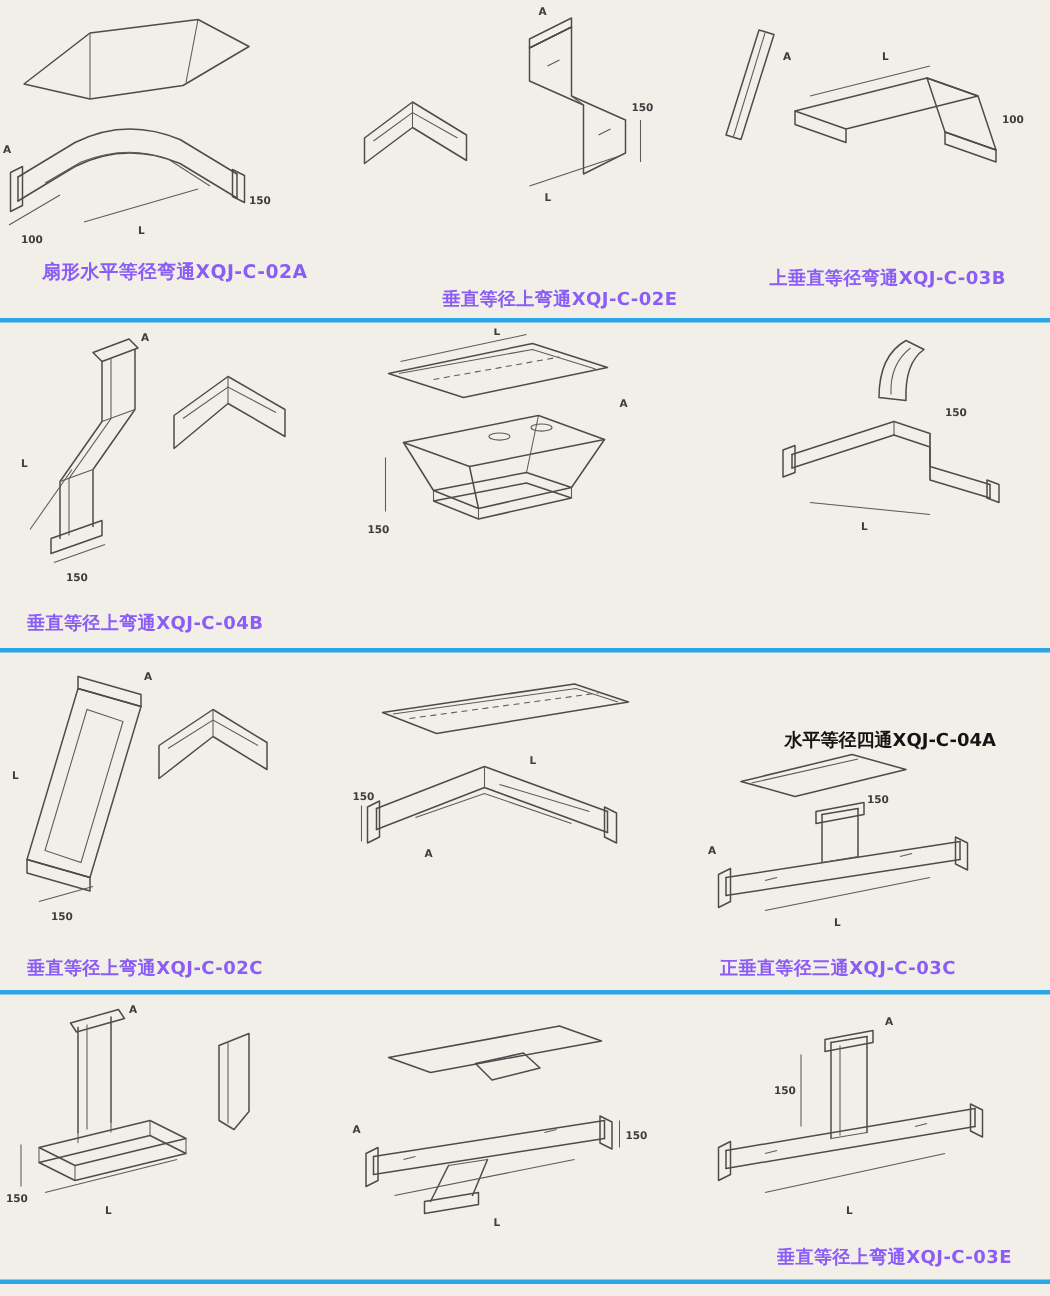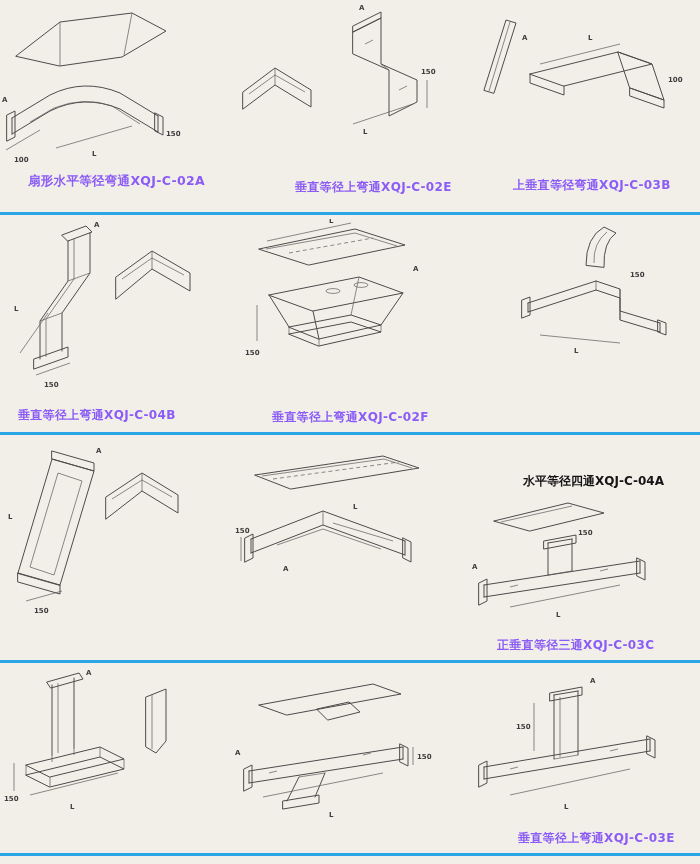--- a/index.html
+++ b/index.html
@@ -22,21 +22,21 @@
   .c2{width:237px;}
   .c3{width:230px;}
   .caption{
     position:absolute;
     font-size:12px;font-weight:bold;color:#8b5cf6;
     white-space:nowrap;letter-spacing:.3px;
   }
   .caption.big{font-size:12.5px;}
   .top-label{
     position:absolute;
-    font-size:12px;font-weight:bold;color:#141414;white-space:nowrap;
+    font-size:12px;font-weight:bold;color:#141414;white-space:nowrap;margin-top:12px;
   }
   svg.draw{display:block;position:absolute;left:0;top:4px;}
   .ln{stroke:#4c4c4c;stroke-width:1;fill:none;stroke-linejoin:round;stroke-linecap:round;}
   .ln2{stroke:#5a5a5a;stroke-width:.7;fill:none;}
   .dash{stroke:#5a5a5a;stroke-width:.7;fill:none;stroke-dasharray:4 3;}
   .dt{font:600 7px "DejaVu Sans",sans-serif;fill:#3d3d3d;}
 </style>
 </head>
 <body>
 
@@ -79,21 +79,21 @@
           <path class="ln2" d="M148,60 L156,66"></path>
           <path class="ln2" d="M132,40 L140,36"></path>
           <path class="ln2" d="M166,86 L174,82"></path>
           <path class="ln2" d="M194,76 L194,104"></path>
           <path class="ln2" d="M120,120 L180,100"></path>
         </g>
         <text class="dt" x="126" y="6">A</text>
         <text class="dt" x="188" y="70">150</text>
         <text class="dt" x="130" y="130">L</text>
       </svg>
-      <div class="caption" style="left:62px;bottom:16px;">垂直等径上弯通XQJ-C-02E</div>
+      <div class="caption" style="left:62px;bottom:4px;">垂直等径上弯通XQJ-C-02E</div>
     </div>
 
     <div class="cell c3">
       <svg class="draw" width="225" height="168" viewBox="0 0 225 168">
         <g>
           <path class="ln" d="M14,86 L36,16 L46,19 L24,89 Z"></path>
           <path class="ln2" d="M19,87 L40,18"></path>
           <path class="ln" d="M60,70 L148,48 L182,60 L94,82 Z"></path>
           <path class="ln" d="M60,70 L60,79 L94,91 L94,82"></path>
           <path class="ln" d="M148,48 L182,60 L194,96 L160,84 Z"></path>
@@ -153,21 +153,20 @@
           <path class="ln2" d="M56,108 L56,115"></path>
           <path class="ln2" d="M148,106 L148,113"></path>
           <path class="ln2" d="M86,120 L86,127"></path>
           <path class="ln2" d="M24,86 L24,122"></path>
           <path class="ln2" d="M34,22 L118,4"></path>
         </g>
         <text class="dt" x="96" y="4">L</text>
         <text class="dt" x="180" y="52">A</text>
         <text class="dt" x="12" y="136">150</text>
       </svg>
-      <div class="caption" style="left:39px;bottom:6px;">垂直等径上弯通XQJ-C-02F</div>
     </div>
 
     <div class="cell c3">
       <svg class="draw" width="225" height="178" viewBox="0 0 225 178">
         <g>
           <path class="ln" d="M116,46 Q116,18 134,8 L146,14 Q133,23 134,48 Z"></path>
           <path class="ln2" d="M124,44 Q123,24 137,13"></path>
           <path class="ln" d="M58,84 L126,62"></path>
           <path class="ln" d="M58,93 L126,71"></path>
           <path class="ln" d="M58,84 L58,93"></path>
@@ -200,20 +199,21 @@
           <path class="ln" d="M18,134 L60,146 L60,155 L18,143 Z"></path>
           <path class="ln" d="M106,58 L142,34 L178,56 L178,74 L142,52 L106,80 Z"></path>
           <path class="ln2" d="M142,34 L142,52"></path>
           <path class="ln2" d="M112,60 L142,41 L172,58"></path>
           <path class="ln2" d="M26,162 L62,152"></path>
         </g>
         <text class="dt" x="96" y="14">A</text>
         <text class="dt" x="8" y="80">L</text>
         <text class="dt" x="34" y="174">150</text>
       </svg>
+      <div class="caption" style="left:18px;bottom:6px;">垂直等径上弯通XQJ-C-02C</div>
     </div>
 
     <div class="cell c2">
       <svg class="draw" width="225" height="185" viewBox="0 0 225 185">
         <g>
           <path class="ln" d="M22,36 L150,17 L186,29 L58,50 Z"></path>
           <path class="dash" d="M40,40 L166,23"></path>
           <path class="ln2" d="M29,37 L151,20 L179,29"></path>
           <path class="ln" d="M18,100 L90,72 L172,102"></path>
           <path class="ln" d="M18,114 L90,86 L172,116"></path>
@@ -250,21 +250,21 @@
           <path class="ln" d="M74,48 L106,42 L106,50 L74,56 Z"></path>
           <path class="ln2" d="M78,82 L102,78"></path>
           <path class="ln2" d="M40,94 L48,92"></path>
           <path class="ln2" d="M130,78 L138,76"></path>
           <path class="ln2" d="M40,114 L150,92"></path>
         </g>
         <text class="dt" x="108" y="42">150</text>
         <text class="dt" x="2" y="76">A</text>
         <text class="dt" x="86" y="124">L</text>
       </svg>
-      <div class="caption" style="left:27px;bottom:6px;">正垂直等径三通XQJ-C-03C</div>
+      <div class="caption" style="left:10px;bottom:6px;">正垂直等径三通XQJ-C-03C</div>
     </div>
   </div>
 
   <div class="divider"></div>
 
   <div class="row row4">
 
     <div class="cell c1">
       <svg class="draw" width="225" height="155" viewBox="0 0 225 155">
         <g>

